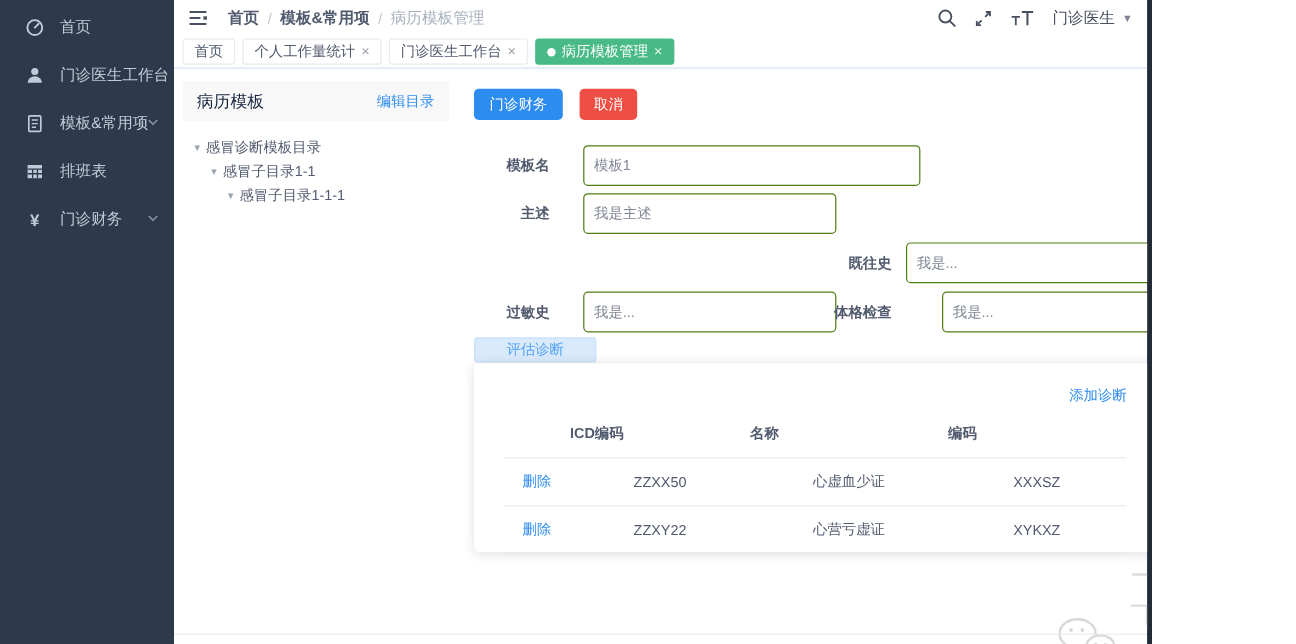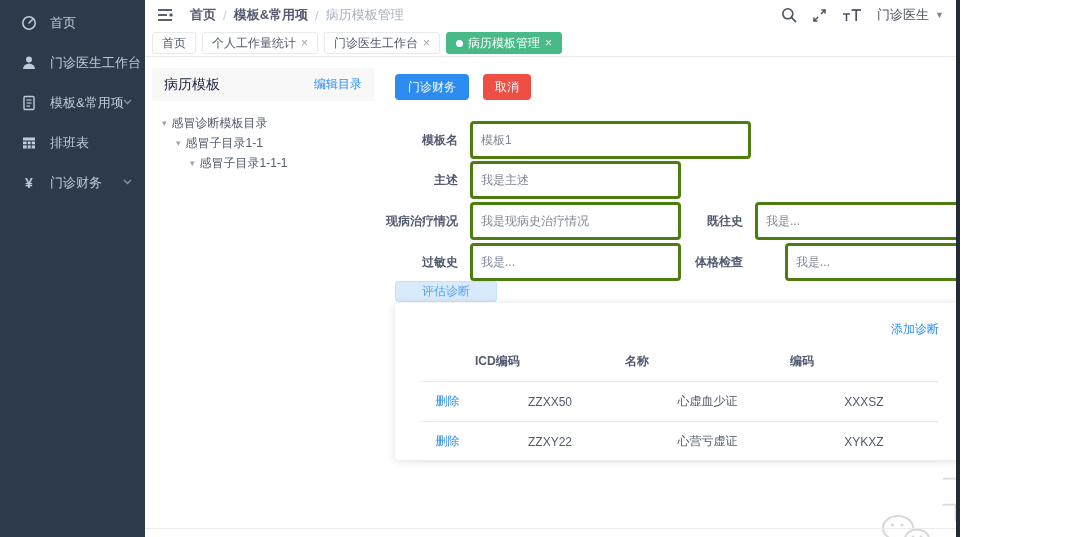--- a/index.html
+++ b/index.html
@@ -53,22 +53,22 @@
   .ind0 { padding-left:10px; } .ind1 { padding-left:24px; } .ind2 { padding-left:38px; } .ind3 { padding-left:61px; }
   .tree-node.selected { background:#eef2f7; }
 
   
   .btn { position:absolute; height:26px; border:none; border-radius:4px; color:#fff; font-size:12px; cursor:pointer; font-family:inherit; }
   .btn-save { left:250px; top:17px; width:74px; background:#2d8cf0; }
   .btn-cancel { left:338px; top:17px; width:48px; background:#ee4e44; }
 
   .frow { position:absolute; display:flex; align-items:center; }
   .flabel { font-size:12px; font-weight:bold; color:#515a6e; text-align:right; flex:none; }
-  .finput { height:25px; border:3px solid #4d7c0f; border-radius:4px; padding:16px 8px; font-size:12px; color:#808695; font-family:inherit; background:#fff; outline:none; }
-  .lab-c1 { width:93px; margin-right:12px; }   
+  .finput { height:25px; border:1px solid #4d7c0f; border-radius:4px; padding:16px 8px; font-size:12px; color:#808695; font-family:inherit; background:#fff; outline:none; }
+  .lab-c1 { width:93px; margin-right:28px; }   
   .lab-c2 { width:66px; margin-right:12px; }
 
   
   .diag-badge { position:absolute; left:250px; top:224px; height:21px; padding:0 26px; display:flex; align-items:center; background:#d9eafc; color:#57a3f3; font-size:12px; border:1px solid #c8e0f9; border-radius:3px; cursor:pointer; }
   .diag-card { position:absolute; left:250px; top:246px; width:573px; height:157px; background:#fff; border-radius:4px; box-shadow:0 1px 10px rgba(0,0,0,0.13); }
   .add-link { position:absolute; top:18px; right:29px; font-size:12px; color:#2d8cf0; cursor:pointer; text-decoration:none; }
   .diag-table { position:absolute; top:43px; left:25px; width:518px; border-collapse:collapse; font-size:12px; color:#515a6e; table-layout:fixed; }
   .diag-table th { text-align:left; font-weight:bold; padding:7px 0 11px 0; border-bottom:1px solid #e8eaec; color:#515a6e; }
   .diag-table td { text-align:center; padding:11px 0; border-bottom:1px solid #e8eaec; }
   .col-act { width:55px; } .col-icd { width:150px; } .col-name { width:165px; }
@@ -243,24 +243,20 @@
     <div class="frow" style="left:220px; top:64px;">
       <span class="flabel lab-c1">模板名</span>
       <input class="finput" style="width: 281px;" value="模板1">
     </div>
 
     <div class="frow" style="left:220px; top:104px;">
       <span class="flabel lab-c1">主述</span>
       <input class="finput" style="width: 211px;" value="我是主述">
     </div>
 
-    <div class="frow" style="left:220px; top:145px;">
-      <span class="flabel lab-c1">现病治疗情况</span>
-      <input class="finput" style="width: 211px;" value="我是现病史治疗情况">
-    </div>
     <div class="frow" style="left:532px; top:145px;">
       <span class="flabel lab-c2">既往史</span>
       <input class="finput" style="width: 208px;" value="我是...">
     </div>
 
     <div class="frow" style="left:220px; top:186px;">
       <span class="flabel lab-c1">过敏史</span>
       <input class="finput" style="width: 211px;" value="我是...">
     </div>
     <div class="frow" style="left:532px; top:186px;gap:30px;">

